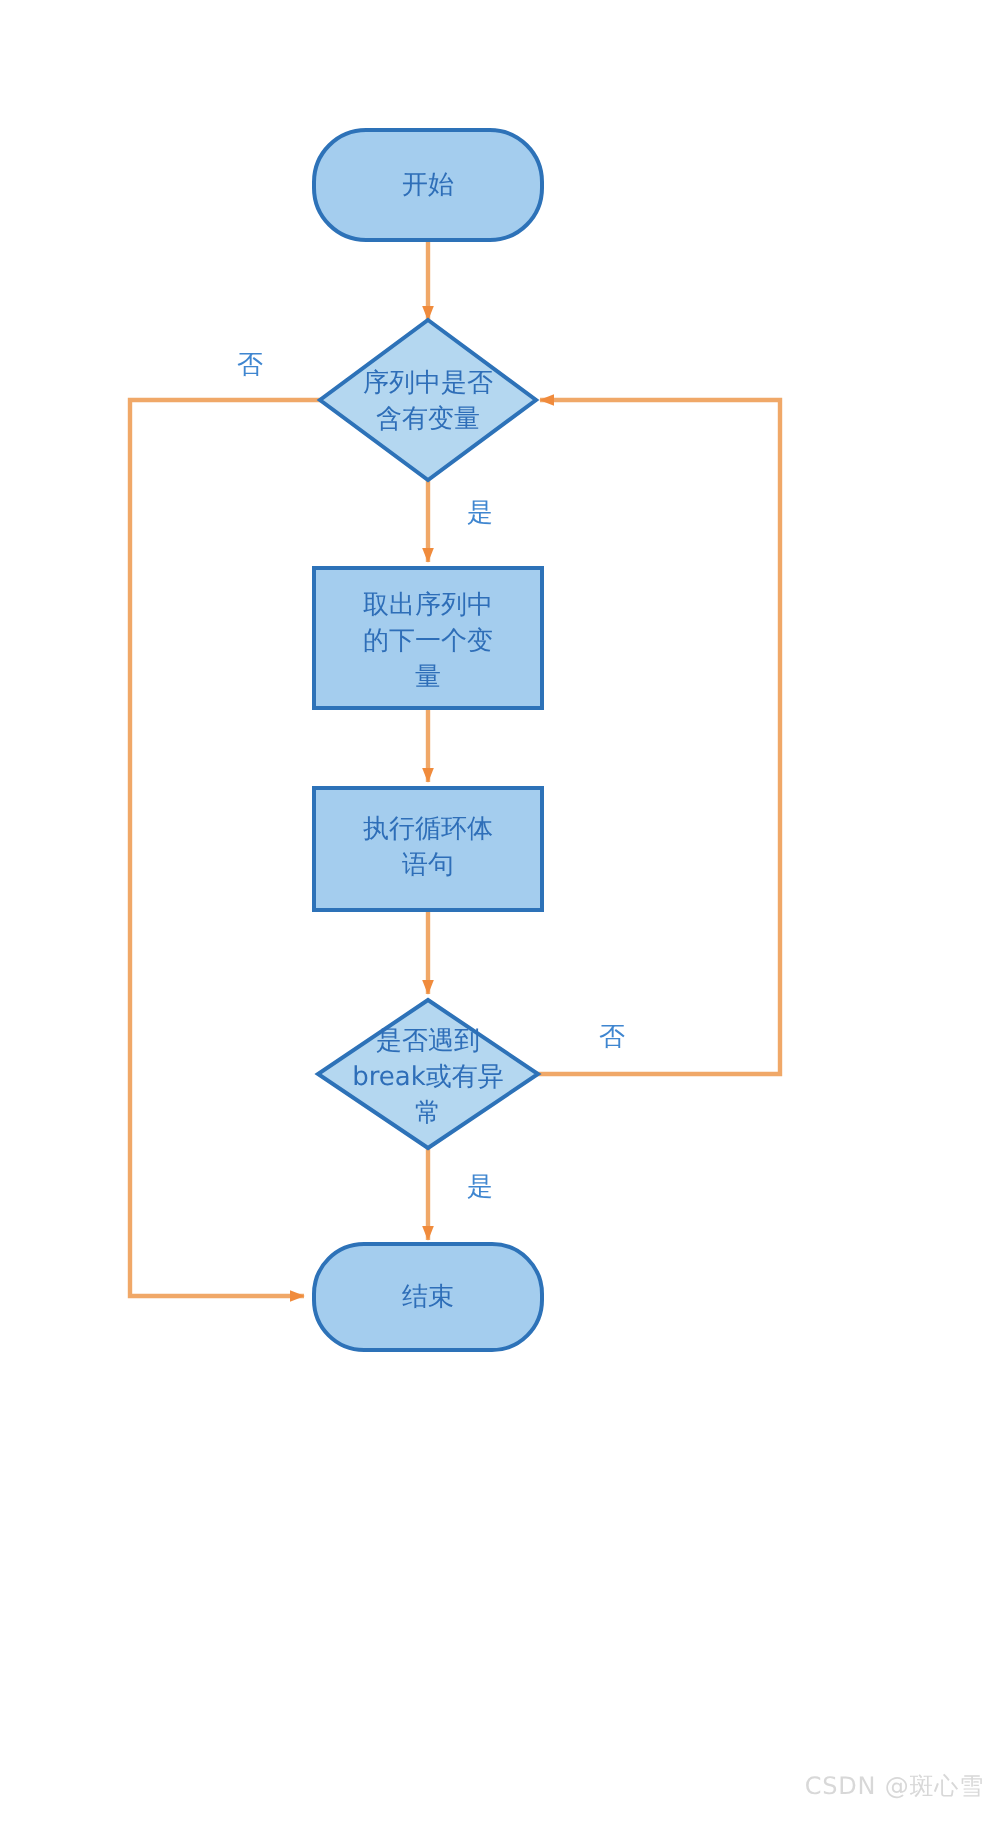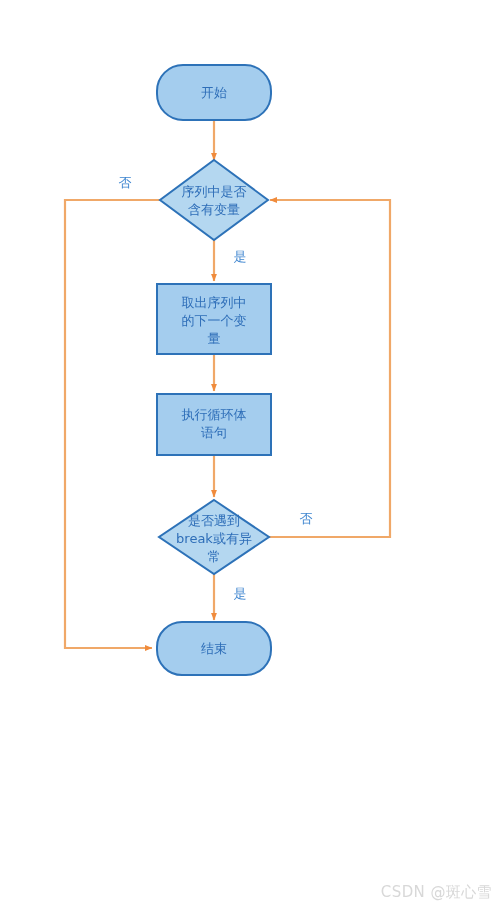--- a/index.html
+++ b/index.html
@@ -46,21 +46,21 @@
   }
   .edge-line {
     stroke: #f0a868;
     stroke-width: 2.2;
     fill: none;
   }
   .watermark {
     position: absolute;
     right: 8px;
     bottom: 10px;
-    font-size: 15px;
+    font-size: 12px;
     color: #d8d8d8;
     letter-spacing: 0.4px;
     user-select: none;
     white-space: nowrap;
     font-family: "DejaVu Sans", "Liberation Sans", sans-serif;
   }
 </style>
 </head>
 <body>
 

